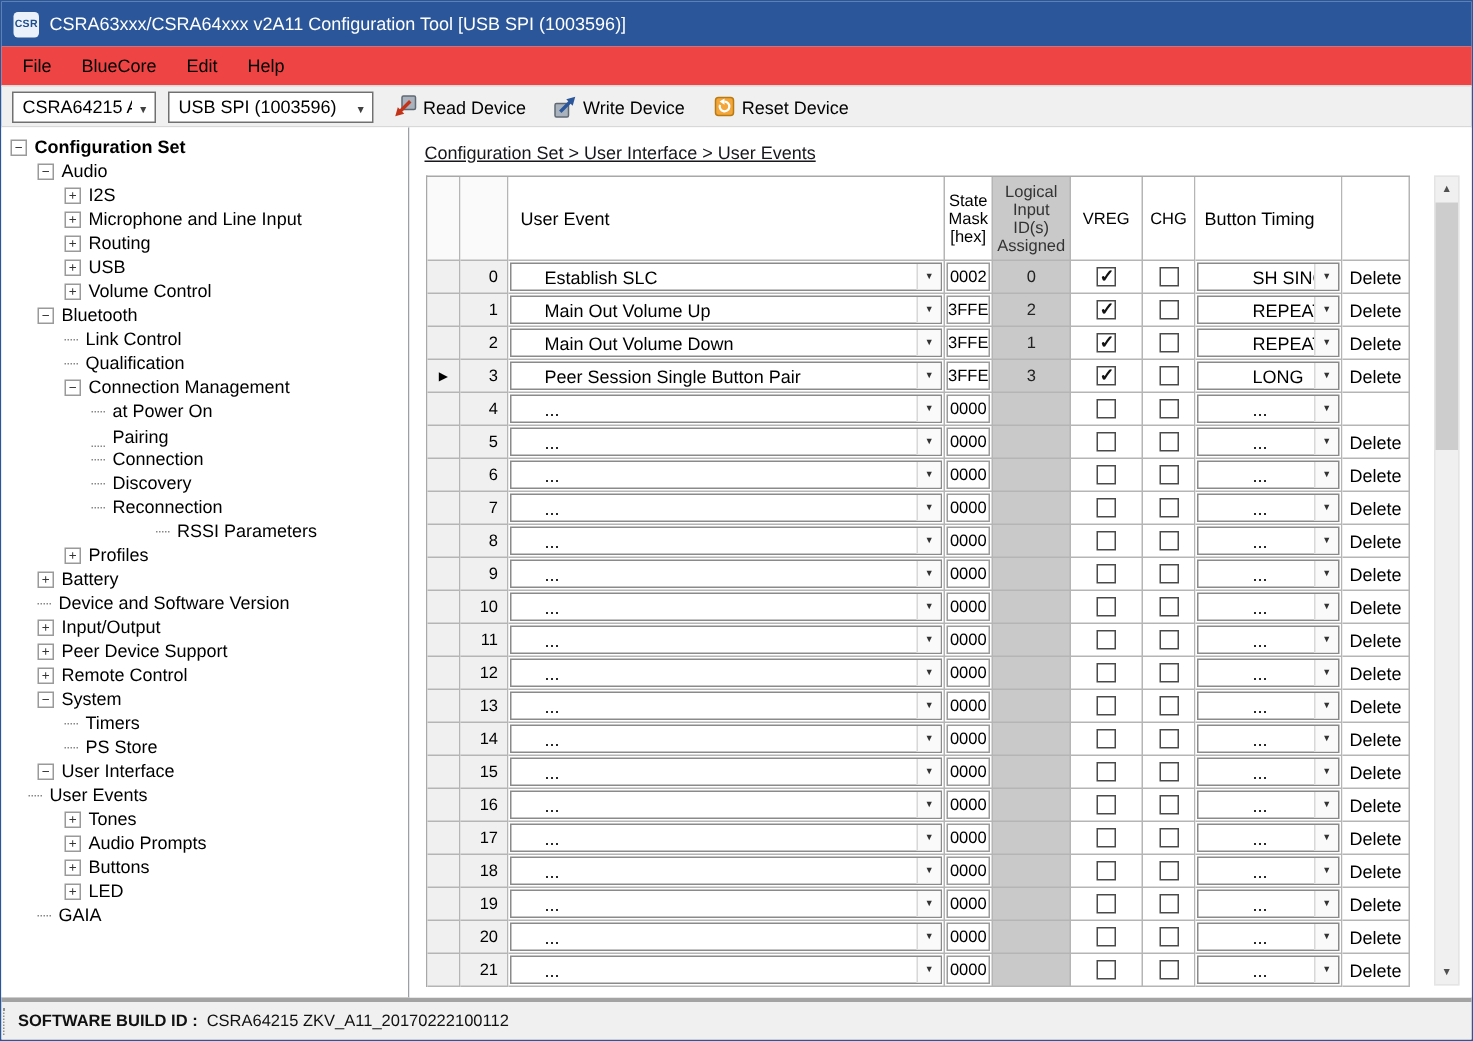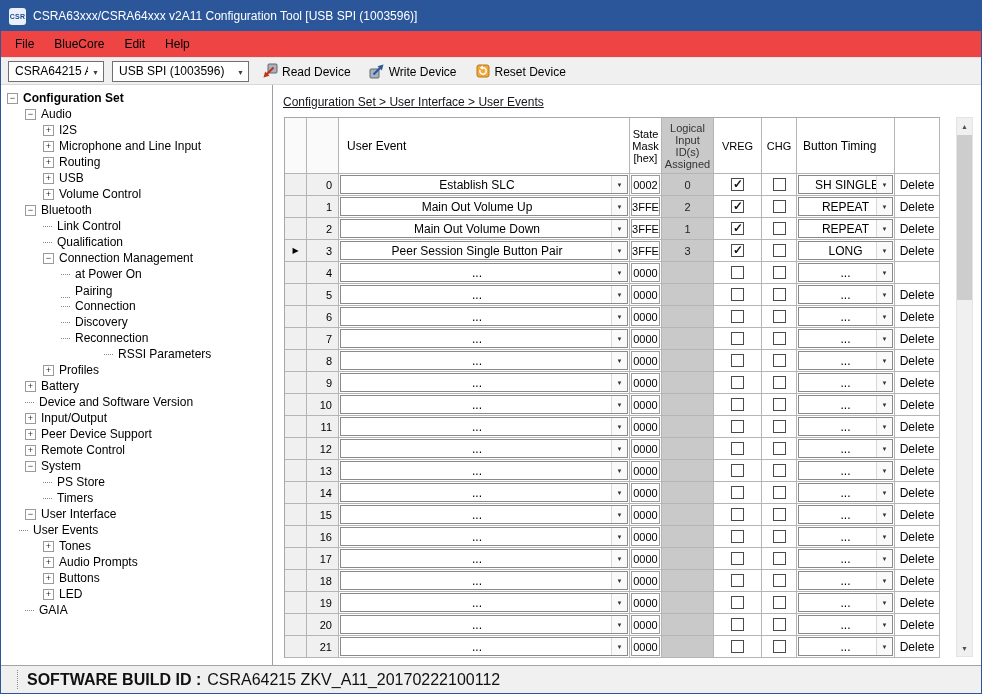--- a/index.html
+++ b/index.html
@@ -79,21 +79,21 @@
   .h-mask { justify-content: center; text-align: center; font-size: 11px; line-height: 12px; padding: 2px; }
   .h-log  { justify-content: center; text-align: center; font-size: 11px; line-height: 12px; padding: 2px; background: #c9c9c9; color: #333; }
   .h-vreg, .h-chg { justify-content: center; font-size: 11px; }
   .h-timing { padding-left: 6px; }
   .c-sel { background: #f0f0f0; justify-content: center; }
   .c-sel.active::before { content: "▶"; font-size: 8px; color: #000; }
   .c-num { background: #f0f0f0; justify-content: flex-end; padding-right: 6px; font-size: 11px; }
   .c-event, .c-timing, .c-mask { padding: 1px; }
   .combo-cell {
     flex: 1; height: 19px; border: 1px solid #8a8a8a; background: #fff;
-    display: flex; align-items: center; padding-left: 2px; min-width: 0; text-align: center;
+    display: flex; align-items: center; padding-left: 22px; min-width: 0;
   }
   .ctext { flex: 1; overflow: hidden; white-space: nowrap; font-size: 12px; }
   .c-timing .ctext { font-size: 12px; margin-left: 14px; }
   .carrow {
     width: 16px; flex: 0 0 16px; align-self: stretch; display: flex; align-items: center;
     justify-content: center; border-left: 1px solid #d8d8d8; background: #fafafa; color: #333;
   }
   .carrow::before { content: "▼"; font-size: 6px; }
   .maskbox {
     flex: 1; height: 19px; border: 1px solid #9b9b9b; background: #fff;
@@ -113,22 +113,22 @@
     position: absolute; right: 0; top: 0; width: 17px; height: 540px;
     background: #f0f0f0; border: 1px solid #e4e4e4;
   }
   .scroll-btn { height: 16px; display: flex; align-items: center; justify-content: center; color: #505050; }
   .scroll-up::before { content: "▲"; font-size: 7px; }
   .scroll-down { position: absolute; bottom: 0; left: 0; right: 0; }
   .scroll-down::before { content: "▼"; font-size: 7px; }
   .scroll-thumb { position: absolute; top: 17px; left: 0; width: 15px; height: 165px; background: #cdcdcd; }
   
   .statusbar {
-    flex: 0 0 28px; height: 28px; background: #f0f0f0; border-top: 1px solid #a3a3a3;
-    display: flex; align-items: center; font-size: 16px; padding-left: 16px; color: #111;
+    flex: 0 0 28px; height: 28px; background: #f0f0f0; border-top: 3px solid #a3a3a3;
+    display: flex; align-items: center; font-size: 11px; padding-left: 1px; color: #111;
   }
   .status-sec {
     display: flex; align-items: center; gap: 6px; padding: 0 12px 0 9px;
     height: 72%; border-left: 1px dotted #8f8f8f; white-space: nowrap;
   }
   .status-label { font-weight: bold; }
 </style>
 </head>
 <body>
 
@@ -275,25 +275,25 @@
           <div class="tree-item" style="padding-left: 24px;">
             <span class="tree-box">+</span>
             <span class="tree-label">Remote Control</span>
           </div>
           <div class="tree-item" style="padding-left: 24px;">
             <span class="tree-box">−</span>
             <span class="tree-label">System</span>
           </div>
           <div class="tree-item" style="padding-left: 42px;">
             <span class="tree-dash"></span>
+            <span class="tree-label">Timers</span>
+          </div>
+          <div class="tree-item" style="padding-left: 42px;">
+            <span class="tree-dash"></span>
             <span class="tree-label">PS Store</span>
-          </div>
-          <div class="tree-item" style="padding-left: 42px;">
-            <span class="tree-dash"></span>
-            <span class="tree-label">Timers</span>
           </div>
           <div class="tree-item" style="padding-left: 24px;">
             <span class="tree-box">−</span>
             <span class="tree-label">User Interface</span>
           </div>
           <div class="tree-item" style="padding-left: 18px;">
             <span class="tree-dash"></span>
             <span class="tree-label">User Events</span>
           </div>
           <div class="tree-item" style="padding-left: 42px;">

